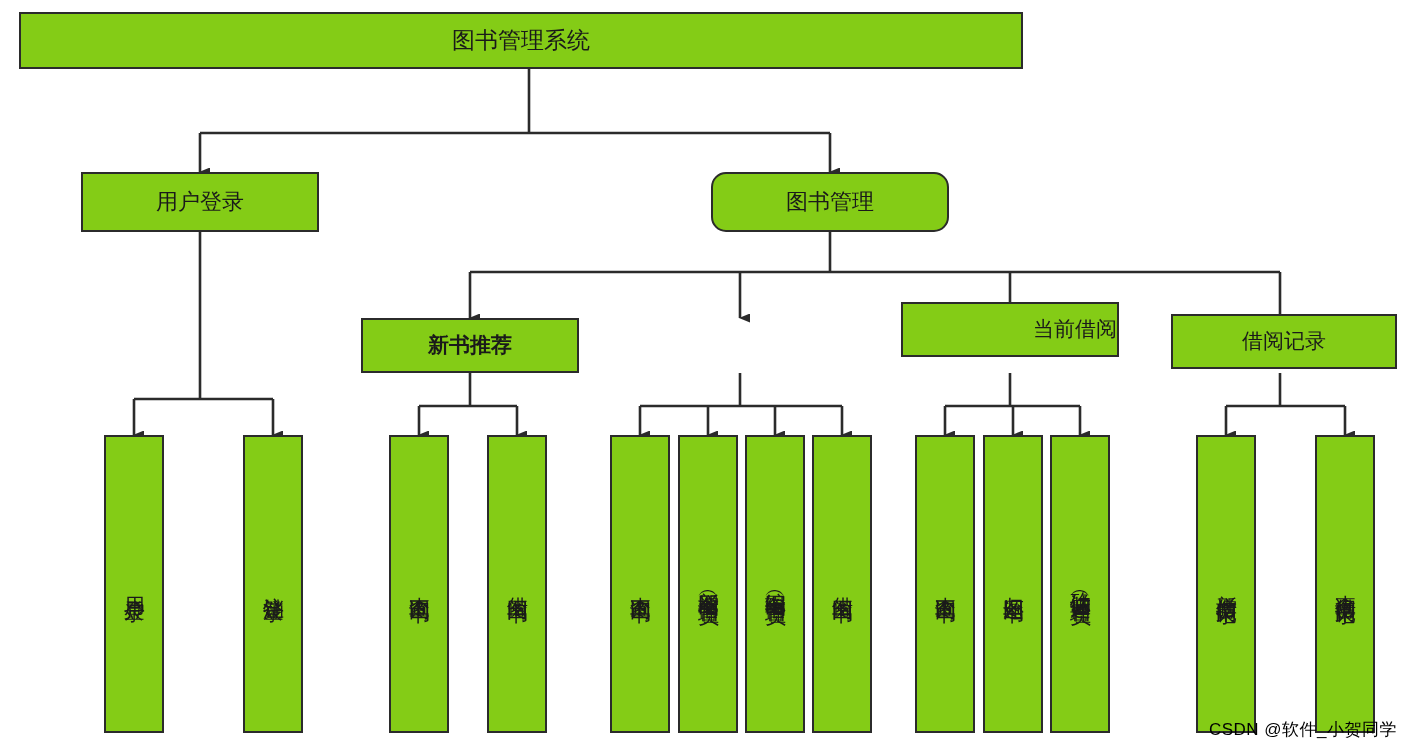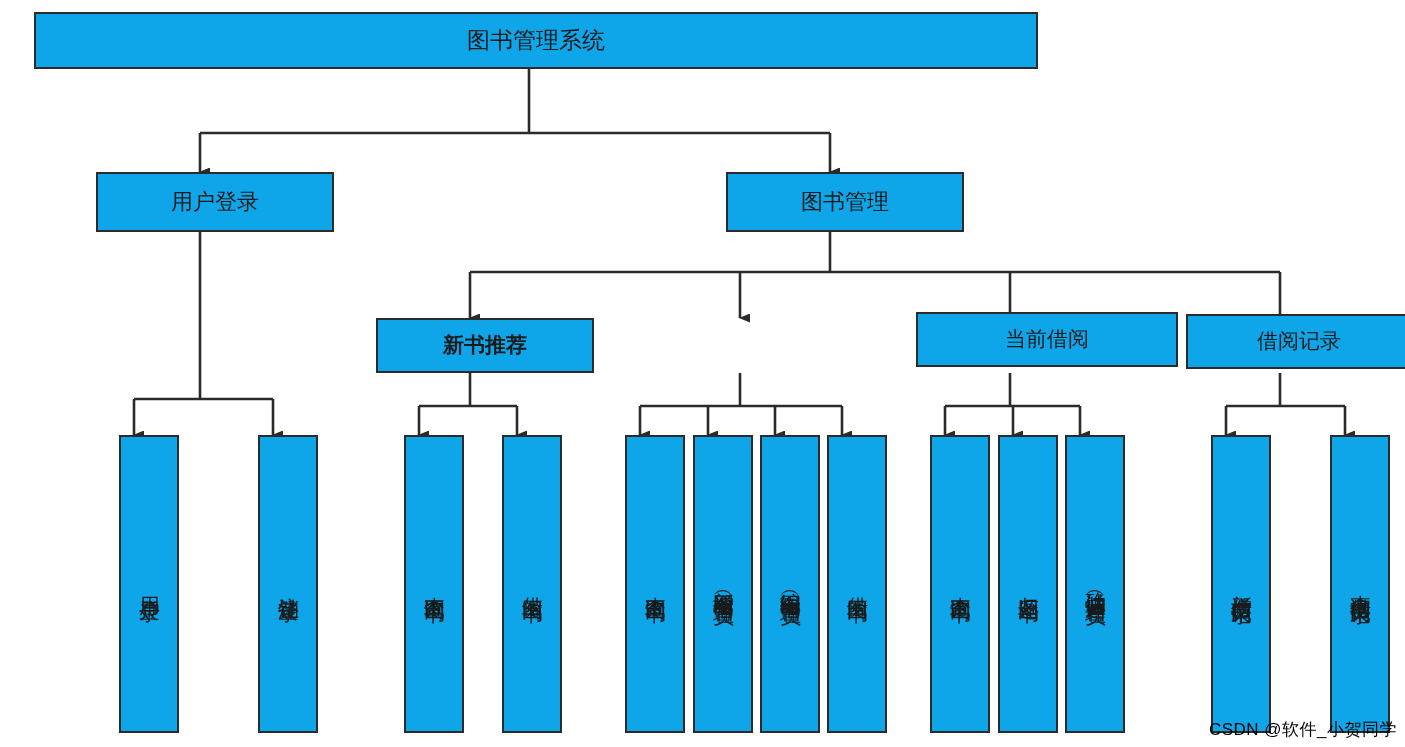--- a/index.html
+++ b/index.html
@@ -23,27 +23,26 @@
     left: 0;
     top: 0;
     width: 1405px;
     height: 747px;
     pointer-events: none;
   }
   .node {
     position: absolute;
     box-sizing: border-box;
     border: 2.5px solid #2b2b2b;
-    background: #0ea5e9;
+    background: #84cc16;
     display: flex;
     align-items: center;
     justify-content: center;
     color: #1a1a1a;
     line-height: 1.18;
-    margin-left: 15px;
   }
   .node.root {
     font-size: 23px;
   }
   .node.level1 {
     font-size: 22px;
   }
   .node.level2 {
     font-size: 21px;
   }
@@ -122,28 +121,28 @@
       </g>
   </svg>
 
   <div class="node root" style="left: 19px; top: 12px; width: 1004px; height: 57px;">
     <span class="node-label">图书管理系统</span>
   </div>
 
   <div class="node level1" style="left: 81px; top: 172px; width: 238px; height: 60px;">
     <span class="node-label">用户登录</span>
   </div>
-  <div class="node level1" style="left: 711px; top: 172px; width: 238px; height: 60px;">
+  <div class="node level1" style="left: 711px; top: 172px; width: 238px; height: 60px; border-radius: 15px;">
     <span class="node-label">图书管理</span>
   </div>
 
   <div class="node level2" style="left: 361px; top: 318px; width: 218px; height: 55px; font-weight: bold;">
     <span class="node-label">新书推荐</span>
   </div>
-  <div class="node level2" style="left: 901px; top: 312px; width: 262px; height: 55px;">
+  <div class="node level2" style="left: 901px; top: 302px; width: 218px; height: 55px; justify-content: flex-end;">
     <span class="node-label">当前借阅</span>
   </div>
   <div class="node level2" style="left: 1171px; top: 314px; width: 226px; height: 55px;">
     <span class="node-label">借阅记录</span>
   </div>
 
   <div id="leaf-container">
       <div class="node leaf" style="position: absolute; left: 104px; top: 435px; width: 60px; height: 298px;">
         <span class="node-label">用户登录</span>
       </div>

